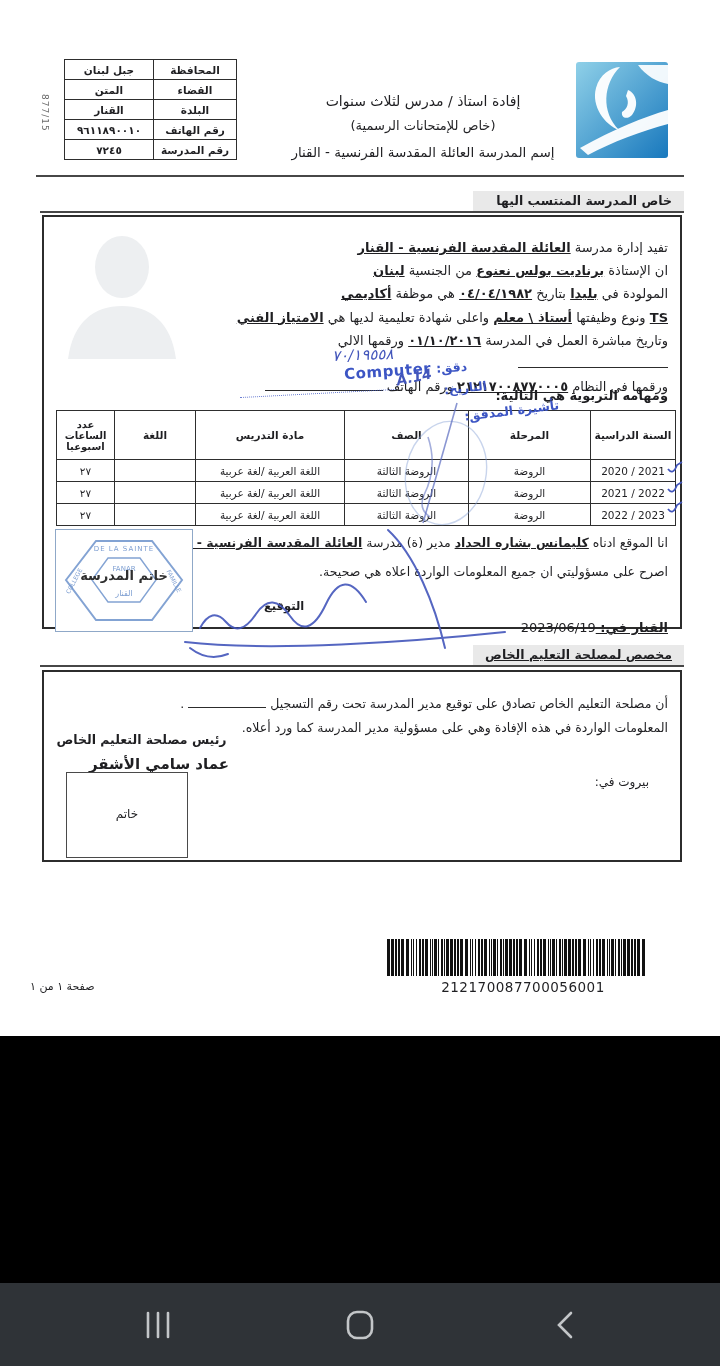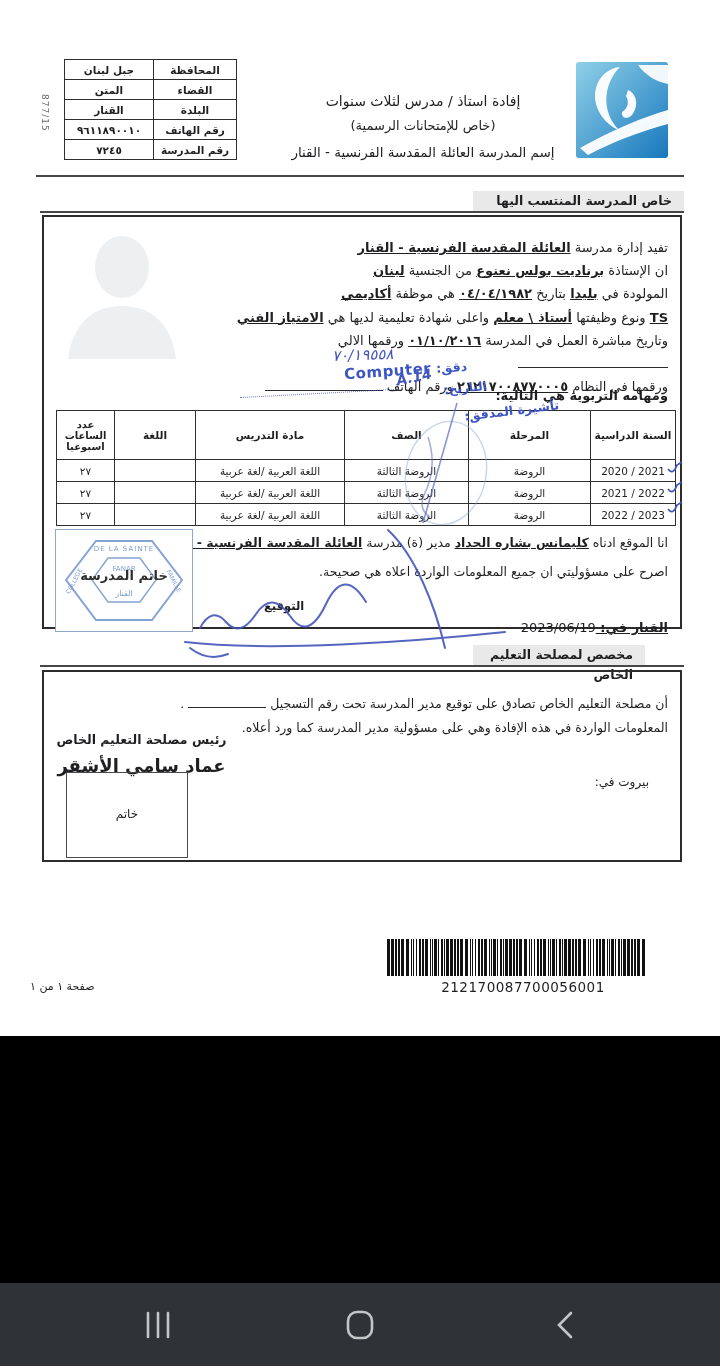--- a/index.html
+++ b/index.html
@@ -229,28 +229,28 @@
       <svg width="335" height="150" viewBox="0 0 335 150">
         <g stroke="#4356bb" fill="none" stroke-width="2" opacity=".9" stroke-linecap="round">
           <path d="M20,108 q12,-22 26,-6 t30,-8 t34,2 t36,-12 t40,-2"></path>
           <path d="M5,122 C90,132 230,122 325,112"></path>
           <path d="M265,128 C255,85 235,35 208,10"></path>
           <path d="M10,128 q18,14 38,6"></path>
         </g>
       </svg>
     </div>
 
-    <div class="abs bar" style="left:473px;top:645px;width:172px;">مخصص لمصلحة التعليم الخاص</div>
+    <div class="abs bar" style="left:473px;top:645px;width:211px;text-decoration:underline;">مخصص لمصلحة التعليم الخاص</div>
     <div class="abs rule" style="left:40px;top:665px;width:644px;height:1.5px;"></div>
 
     <div class="abs box" style="left:42px;top:670px;width:640px;height:192px;">
       <div class="abs line" style="right:12px;top:24px;font-size:12.5px;"><span>أن مصلحة التعليم الخاص تصادق على توقيع مدير المدرسة تحت رقم التسجيل </span><span class="blank" style="width: 78px;"></span><span> .</span></div>
       <div class="abs line" style="right:12px;top:48px;font-size:12.5px;">المعلومات الواردة في هذه الإفادة وهي على مسؤولية مدير المدرسة كما ورد أعلاه.</div>
       <div class="abs b" style="left:10px;top:60px;width:175px;text-align:center;font-size:12.5px;">رئيس مصلحة التعليم الخاص</div>
-      <div class="abs b" style="left:10px;top:83px;width:175px;text-align:center;font-size:18px;">عماد سامي الأشقر</div>
+      <div class="abs b" style="left:10px;top:83px;width:175px;text-align:right;font-size:15px;">عماد سامي الأشقر</div>
       <div class="abs khatambox" style="left:22px;top:100px;width:120px;height:84px;">
         <div class="abs" style="left:0;top:34px;width:120px;text-align:center;font-size:12px;">خاتم</div>
       </div>
       <div class="abs line" style="left:535px;top:103px;font-size:12px;width:70px;">بيروت في:</div>
     </div>
 
     <div class="abs barcode" style="left:387px;top:939px;width:272px;height:37px;">
         <span style="display: inline-block; flex: 0 0 auto; width: 3px; margin-right: 1px; background: rgb(17, 17, 17);"></span>
         <span style="display: inline-block; flex: 0 0 auto; width: 3px; margin-right: 1px; background: rgb(17, 17, 17);"></span>
         <span style="display: inline-block; flex: 0 0 auto; width: 2px; margin-right: 1px; background: rgb(17, 17, 17);"></span>

